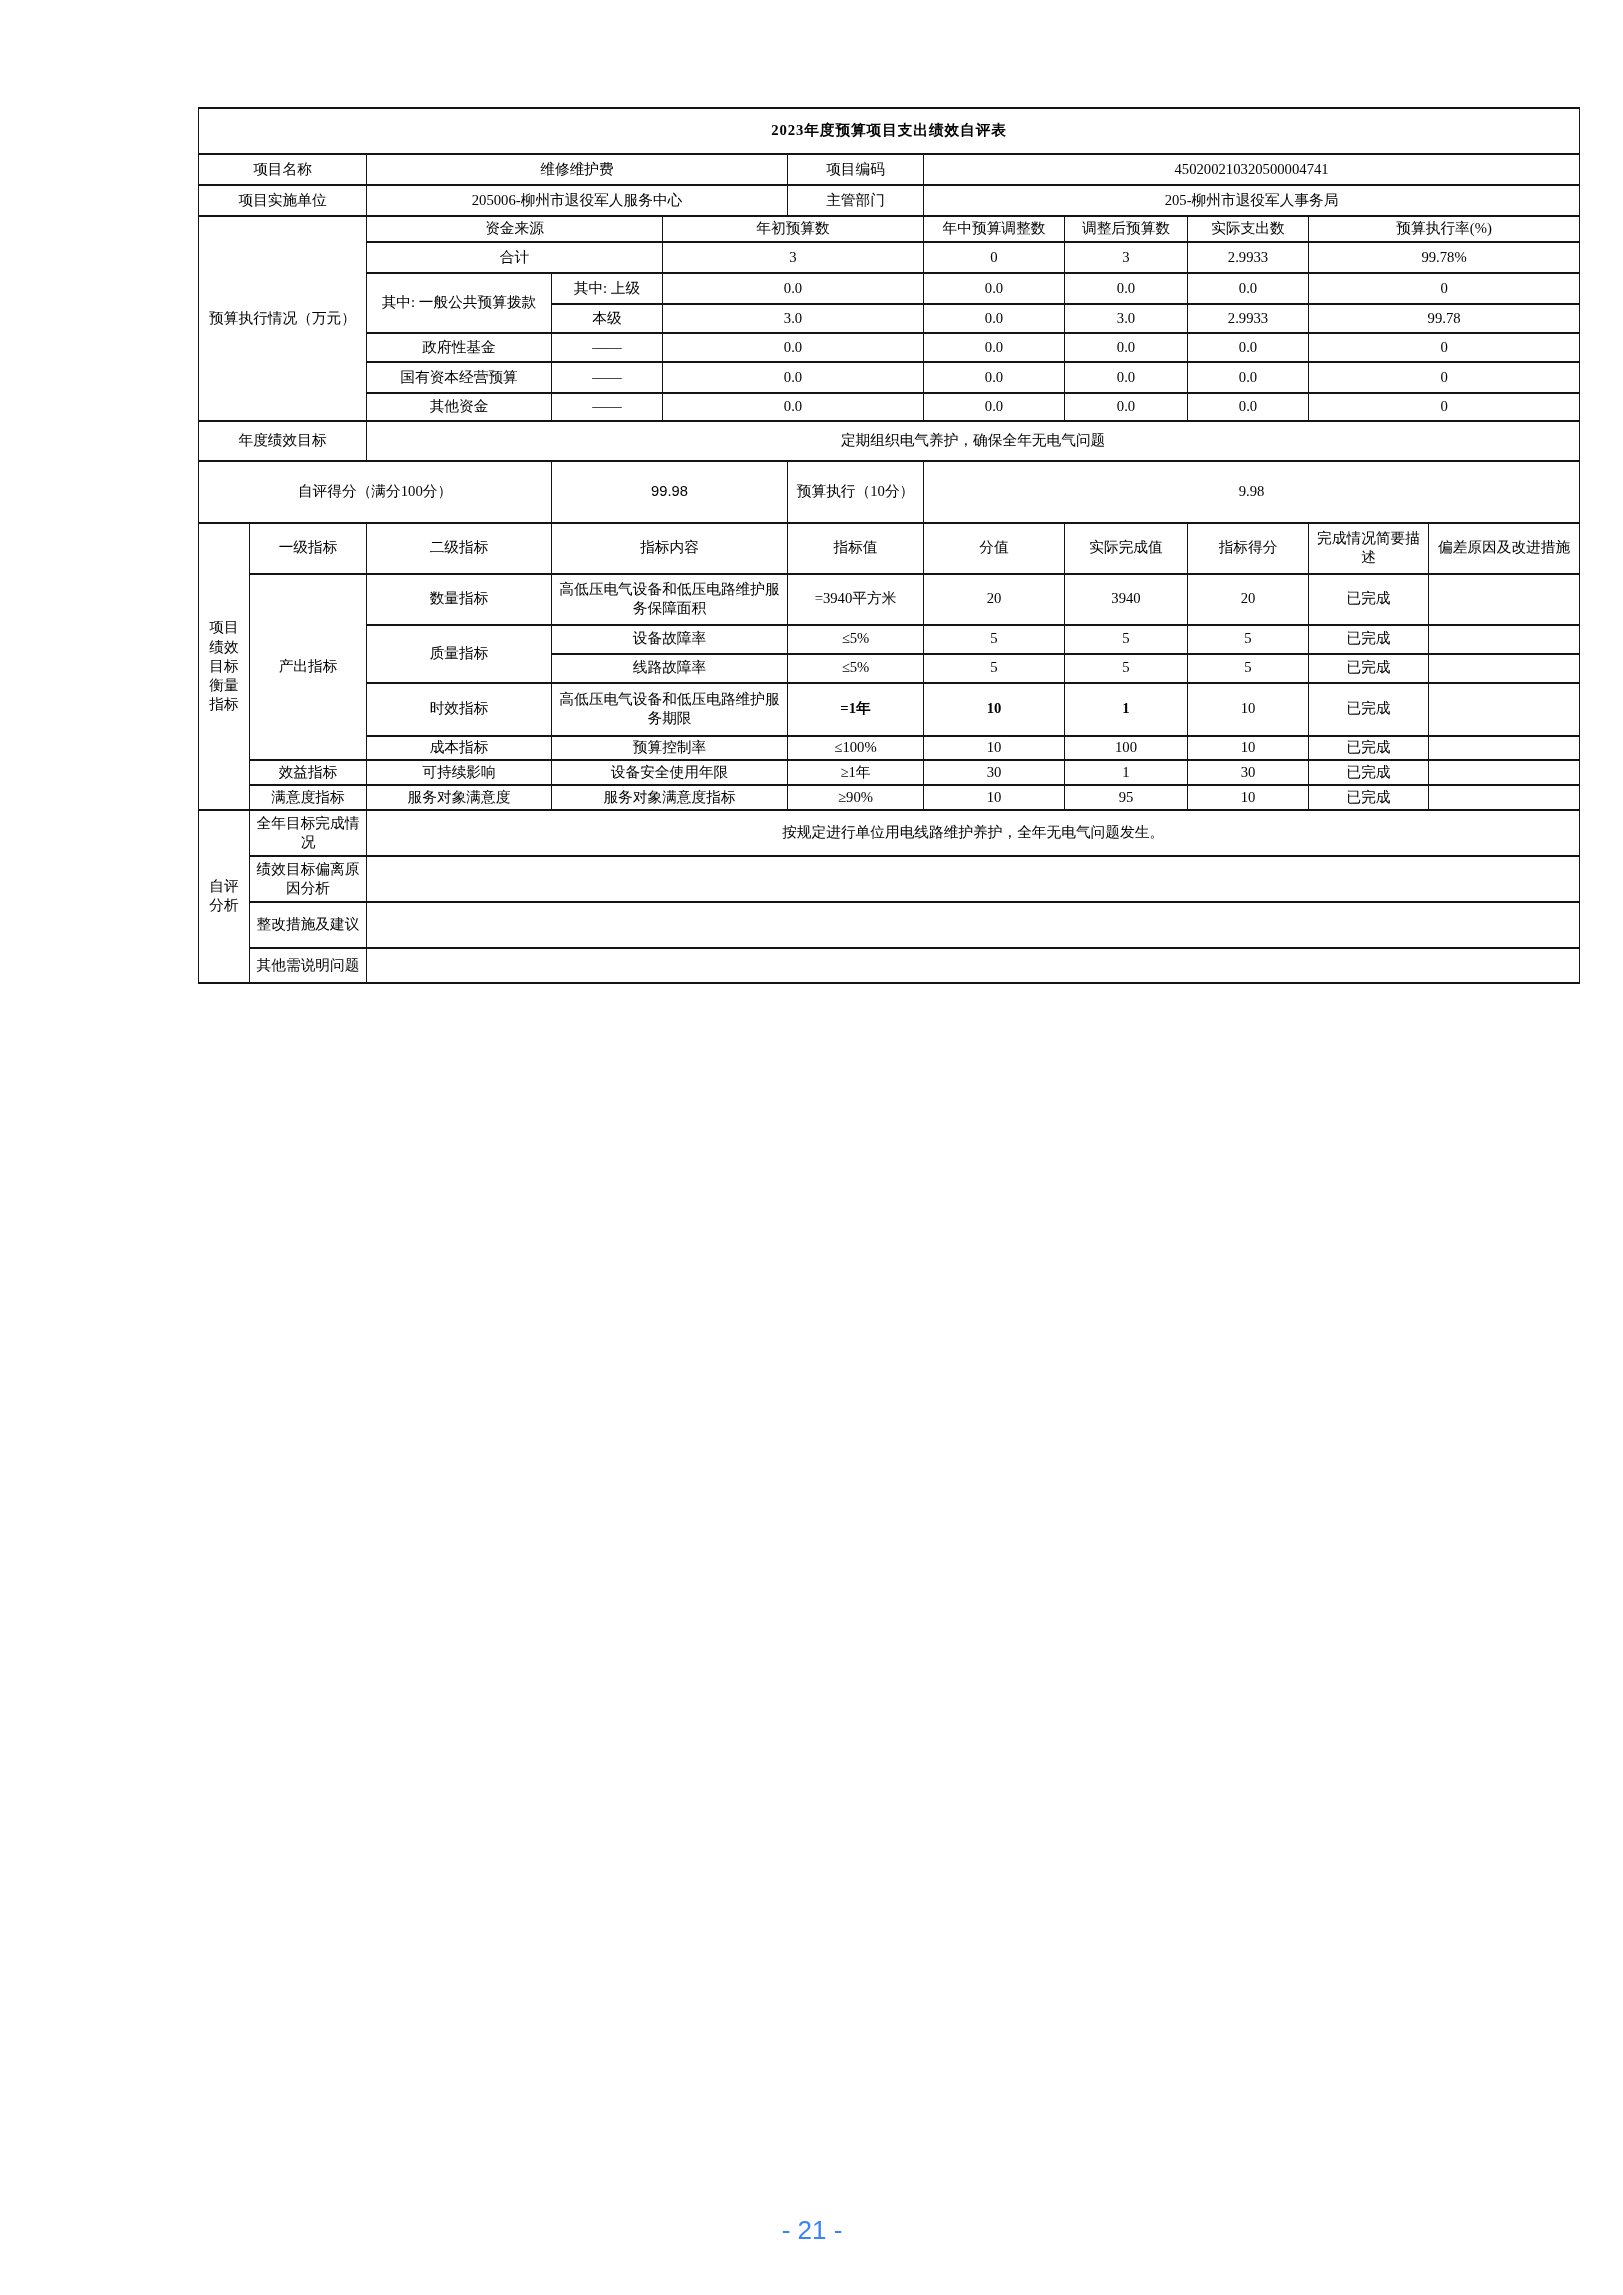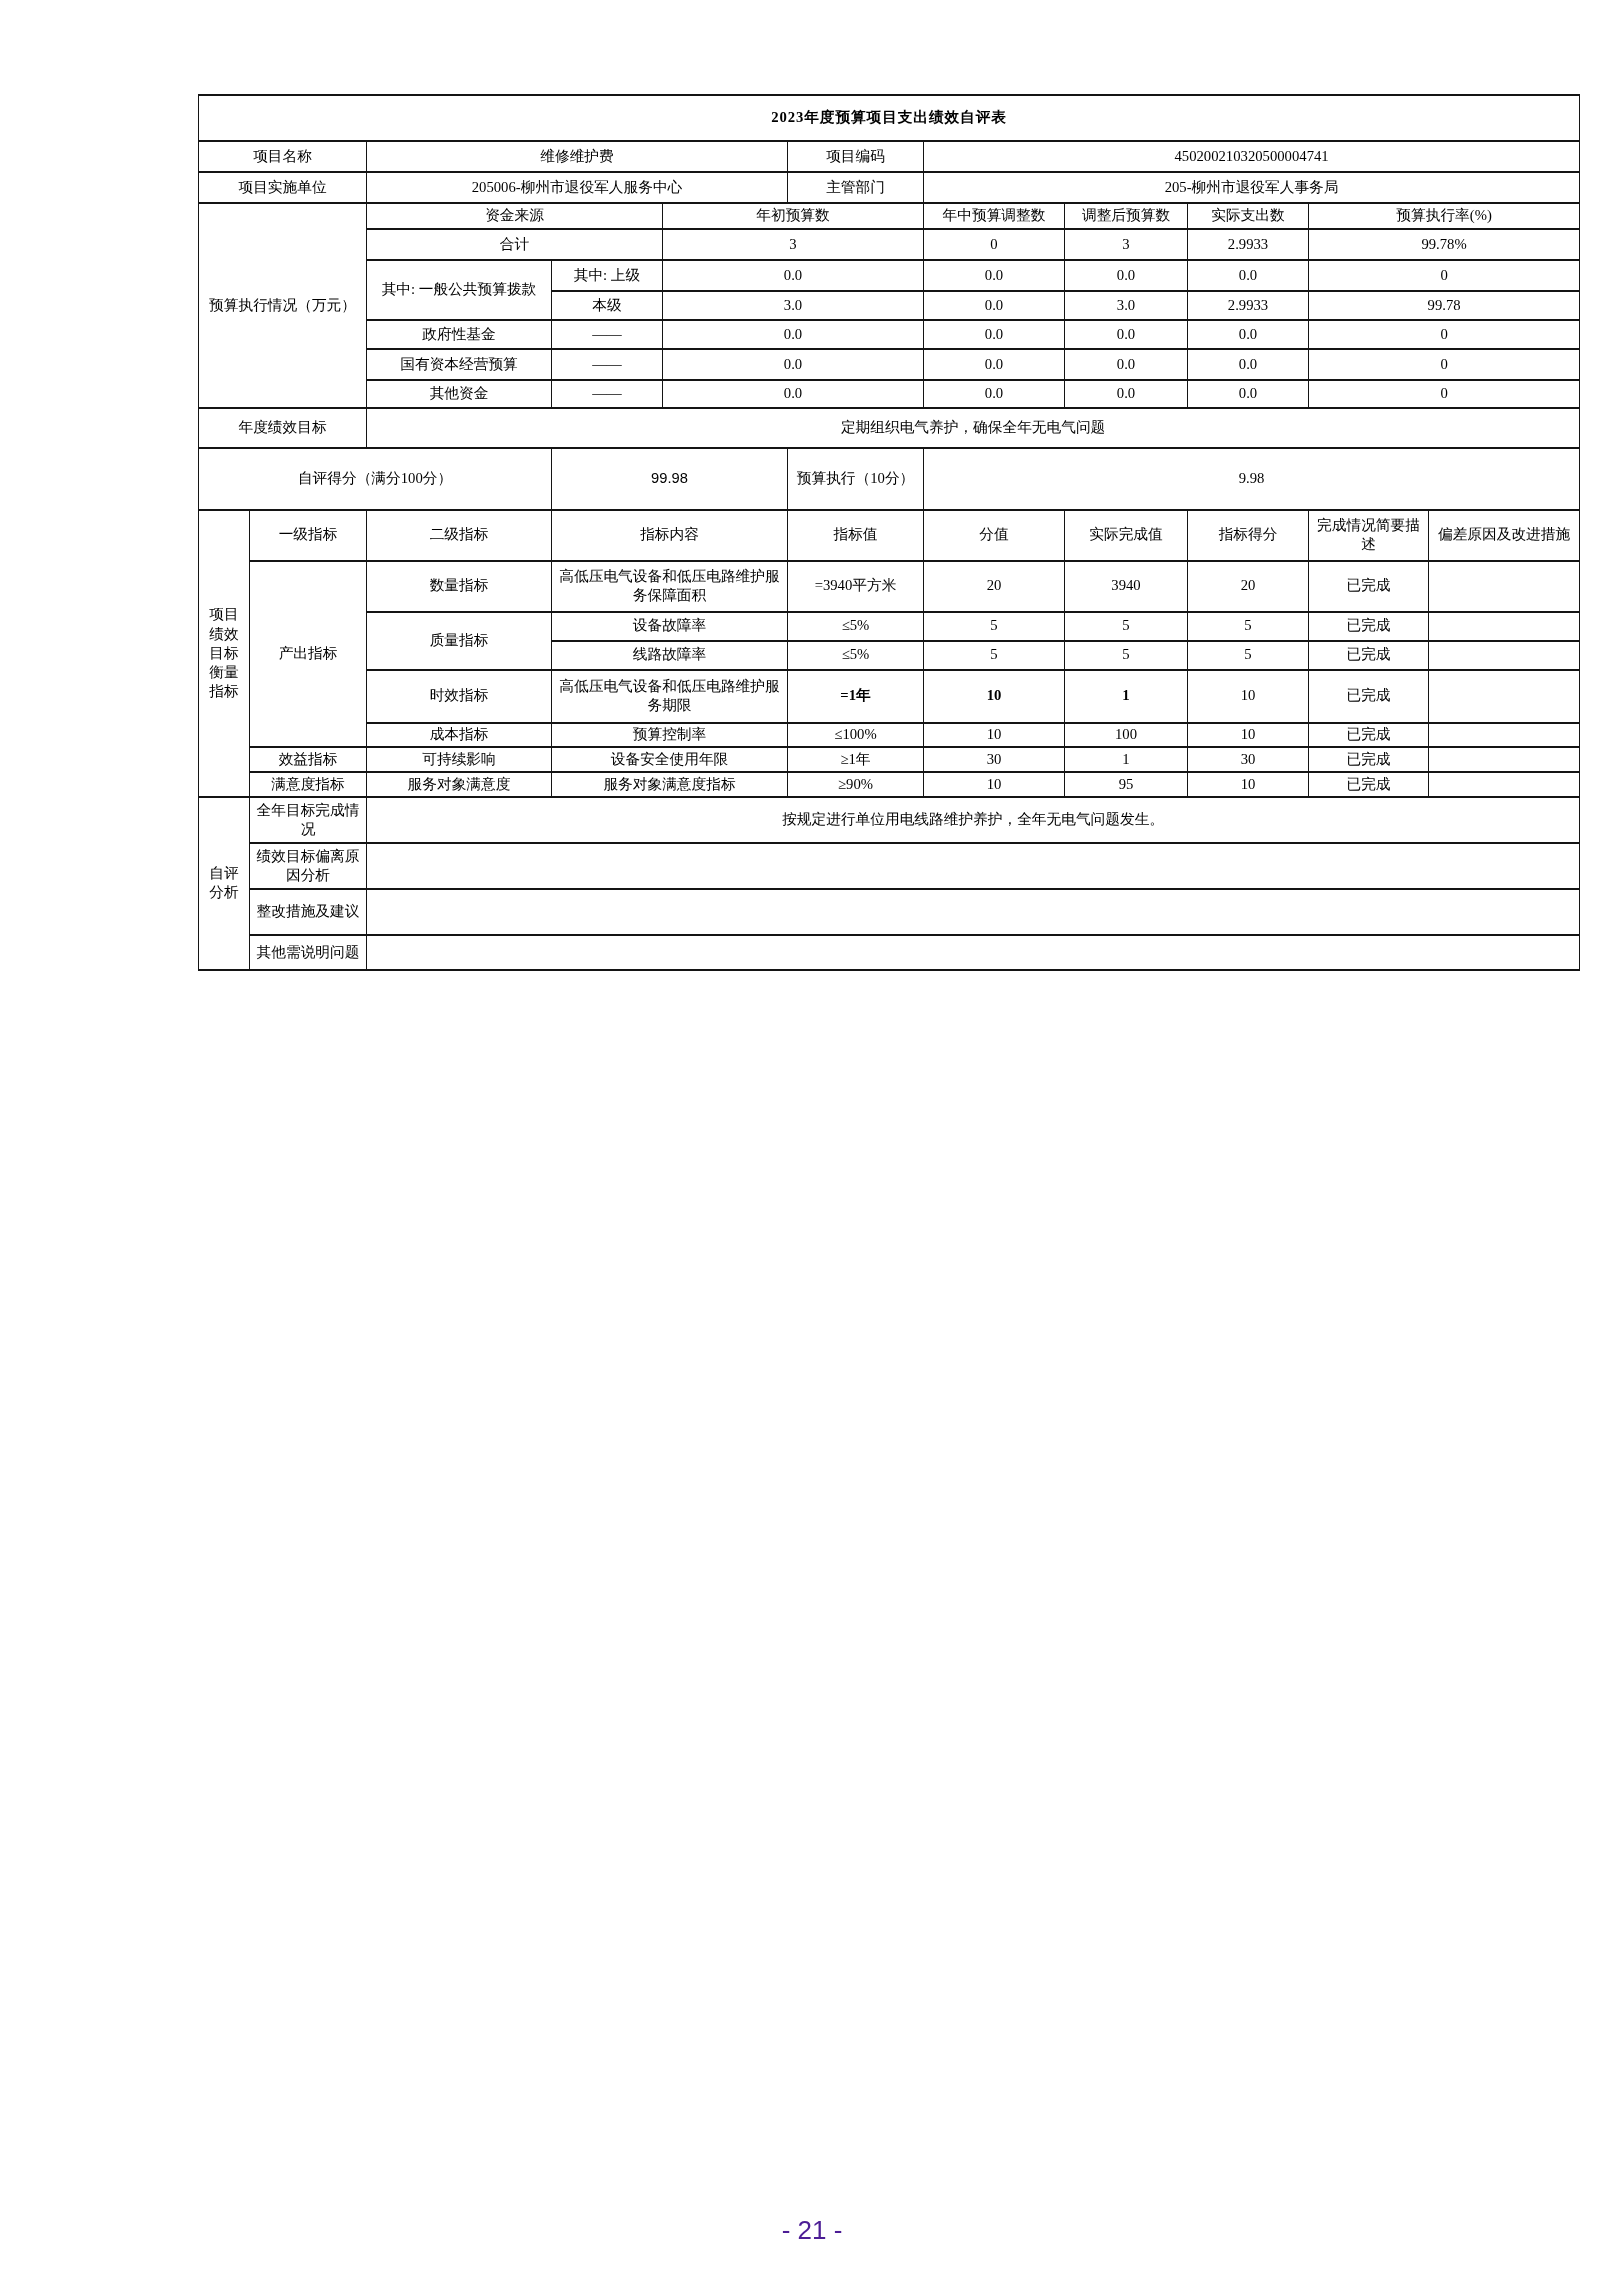--- a/index.html
+++ b/index.html
@@ -9,21 +9,21 @@
     height:2296px;
     background:#ffffff;
     font-family:"Liberation Serif","DejaVu Serif",serif;
     color:#000;
     margin:0 auto;
     overflow:hidden;
   }
   table.main{
     position:absolute;
     left:198px;
-    top:94px;
+    top:107px;
     width:1381px;
     border-collapse:collapse;
     table-layout:fixed;
     padding-left:8px;
   }
   table.main td{
     border:1.4px solid #141414;
     border-top-width:2.3px;
     border-bottom-width:2.3px;
     padding:1.8px 5.5px;
@@ -48,21 +48,21 @@
   .narrow{padding:1.8px 2.8px;}
   .sans{font-family:"Liberation Sans","DejaVu Sans",sans-serif;}
   .pageno{
     position:absolute;
     top:2215px;
     left:0;
     width:100%;
     text-align:center;
     font-family:"Liberation Sans","DejaVu Sans",sans-serif;
     font-size:26px;
-    color:#4c1d95;
+    color:#3b82f6;
   }
 </style>
 </head>
 <body>
 
 <div class="page">
 
   <table class="main">
     <colgroup>
       <col style="width:51px">

